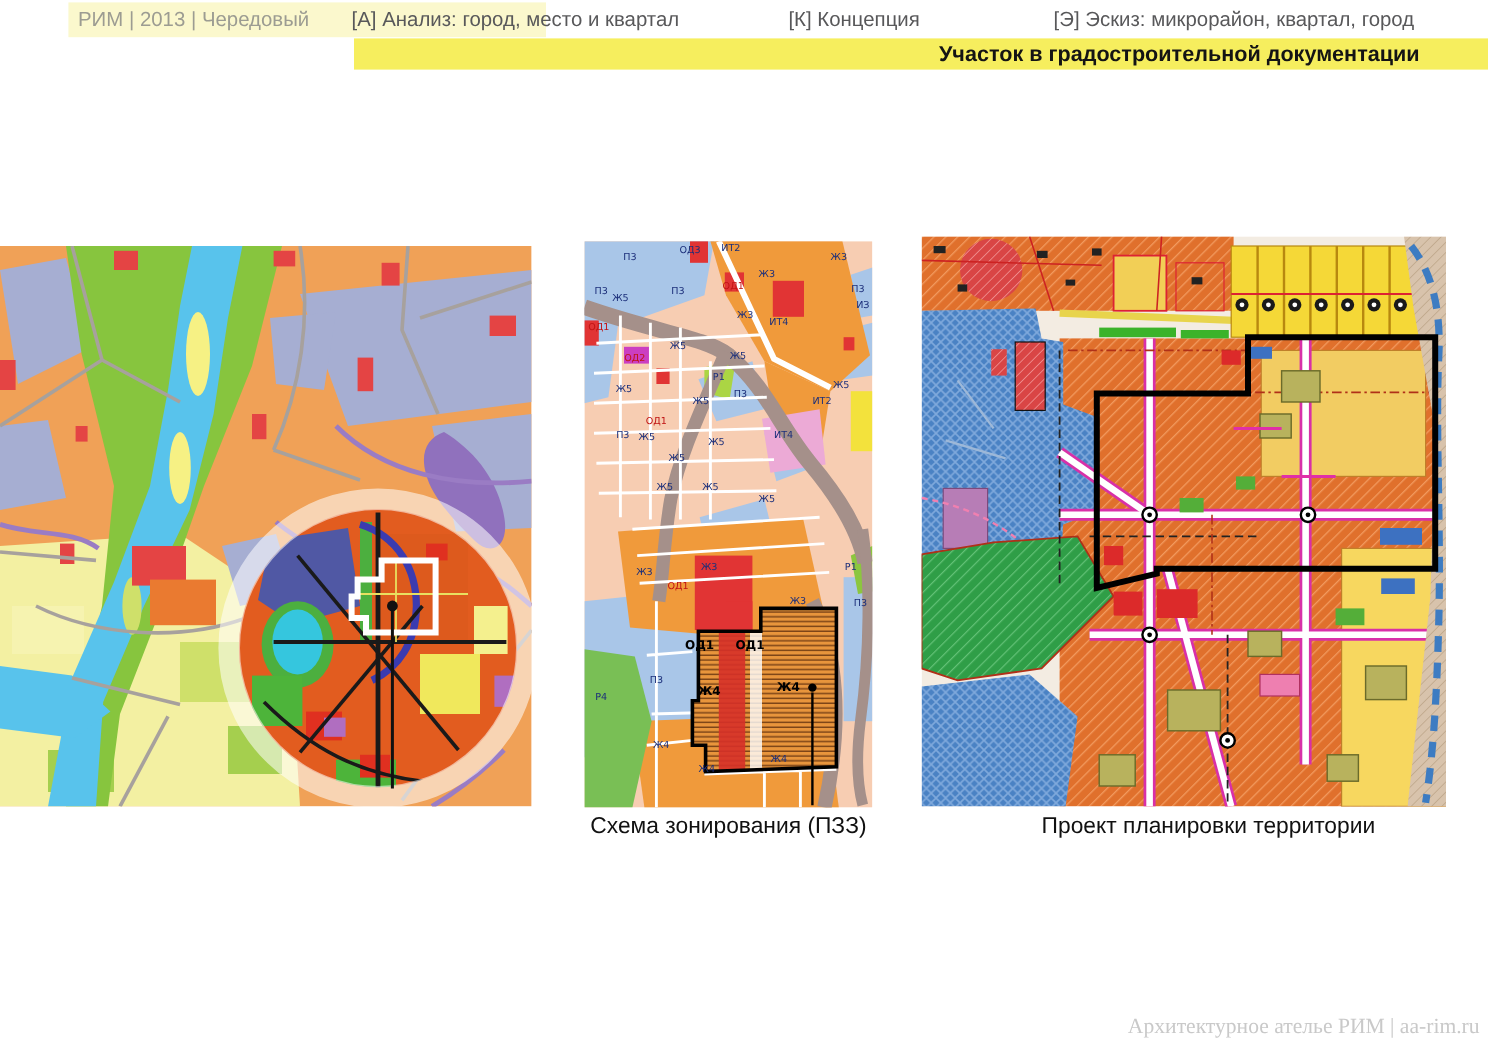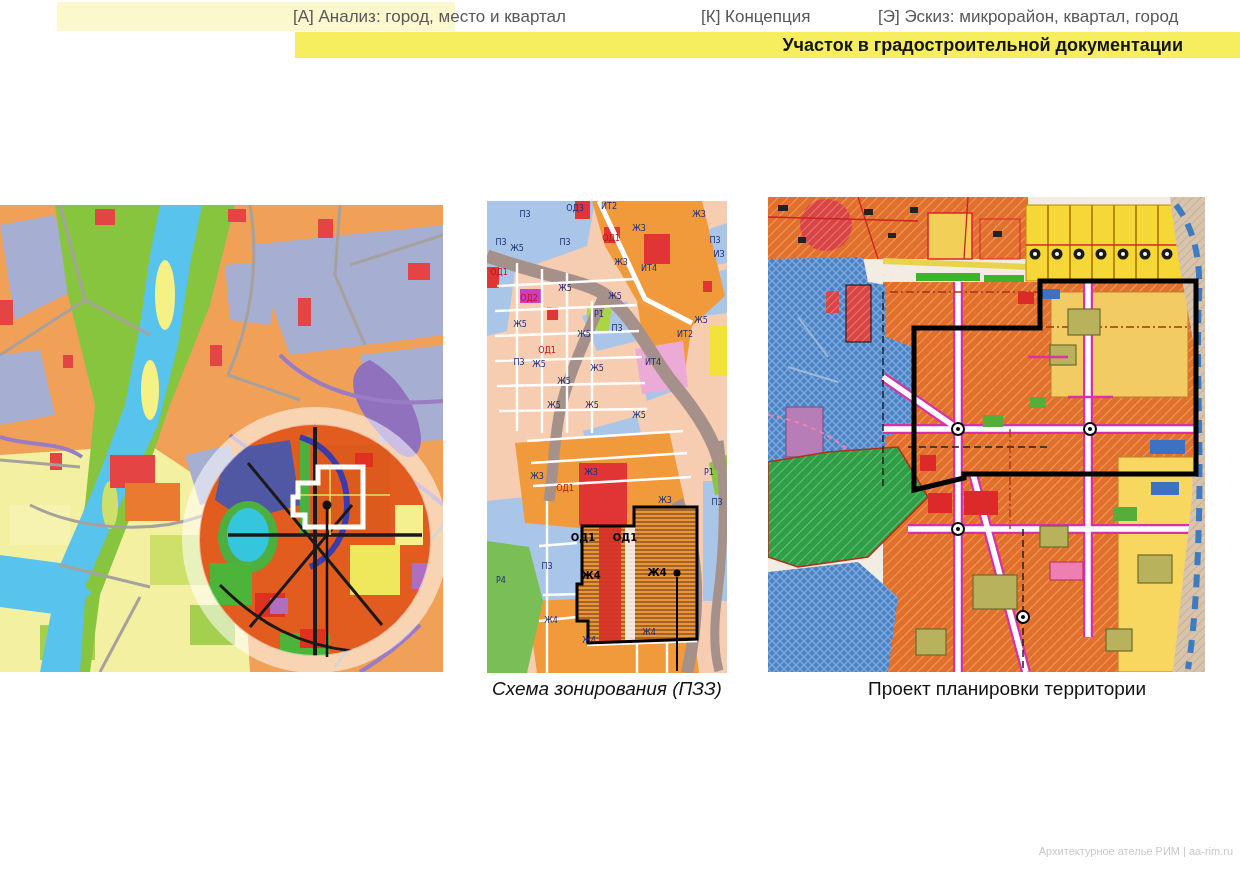--- a/index.html
+++ b/index.html
@@ -5,46 +5,47 @@
   html,body{margin:0;padding:0;background:#fff;}
   #page{position:relative;width:1240px;height:874px;background:#fff;overflow:hidden;
         font-family:"Liberation Sans",sans-serif;}
   .abs{position:absolute;}
   
   #pale-band{left:57px;top:2px;width:398px;height:29px;background:var(--paleHighlight,#fbf8cd);}
   #hl-band{left:295px;top:32px;width:945px;height:26px;background:var(--highlight,#f6ee5e);}
   .hrow{top:2px;height:29px;line-height:29px;font-size:17px;white-space:nowrap;}
   #crumb{left:65px;color:var(--breadcrumb,#9c9c92);}
   #tabA{left:293px;color:var(--tabText,#58585a);}
-  #tabK{left:657px;color:var(--tabText,#58585a);margin-left:44px;}
+  #tabK{left:657px;color:var(--tabText,#58585a);}
   #tabE{left:878px;color:var(--tabText,#58585a);}
   #subtitle{right:57px;top:33px;height:43px;line-height:25px;font-size:18px;font-weight:bold;
             color:var(--subtitleText,#141414);}
   
   .cap{top:676px;height:26px;line-height:26px;font-size:19px;color:var(--captionText,#111);text-align:center;}
   #cap1{left:150px;width:316px;}
-  #cap2{left:470px;width:274px;font-style:italic;}
+  #cap2{left:470px;width:274px;}
   #cap3{left:835px;width:344px;}
-  #footer{right:7px;top:845px;font-size:11px;color:var(--footerText,#c9c9c9);}
+  #footer{right:7px;top:845px;font-size:18px;color:var(--footerText,#c9c9c9);font-family:Liberation Serif, serif;}
   
   #map1{left:0;top:205px;width:443px;height:467px;}
   #map2{left:487px;top:201px;width:240px;height:472px;}
   #map3{left:768px;top:197px;width:437px;height:475px;}
   svg{display:block;}
   text.zl{font-family:"DejaVu Sans",sans-serif;font-size:8px;fill:#1c2f7a;text-anchor:middle;}
   text.zl.red{fill:#c01414;}
   text.zl.bold{font-size:10px;font-weight:bold;fill:#000;}
 </style>
 </head>
 <body>
 
 <div id="page">
 
   <div class="abs" id="pale-band"></div>
   <div class="abs" id="hl-band"></div>
+  <span class="abs hrow" id="crumb">РИМ | 2013 | Чередовый</span>
   <span class="abs hrow" id="tabA">[А] Анализ: город, место и квартал</span>
   <span class="abs hrow" id="tabK">[К] Концепция</span>
   <span class="abs hrow" id="tabE">[Э] Эскиз: микрорайон, квартал, город</span>
   <span class="abs" id="subtitle">Участок в градостроительной документации</span>
 
   <div class="abs" id="map1">
   <svg width="443" height="467" viewBox="0 0 443 467">
     <rect width="443" height="467" fill="#f0a157"></rect>
     <g>
       <path d="M0,250 L150,240 L240,300 L250,467 L0,467 Z" fill="#f3f0a2"></path>

